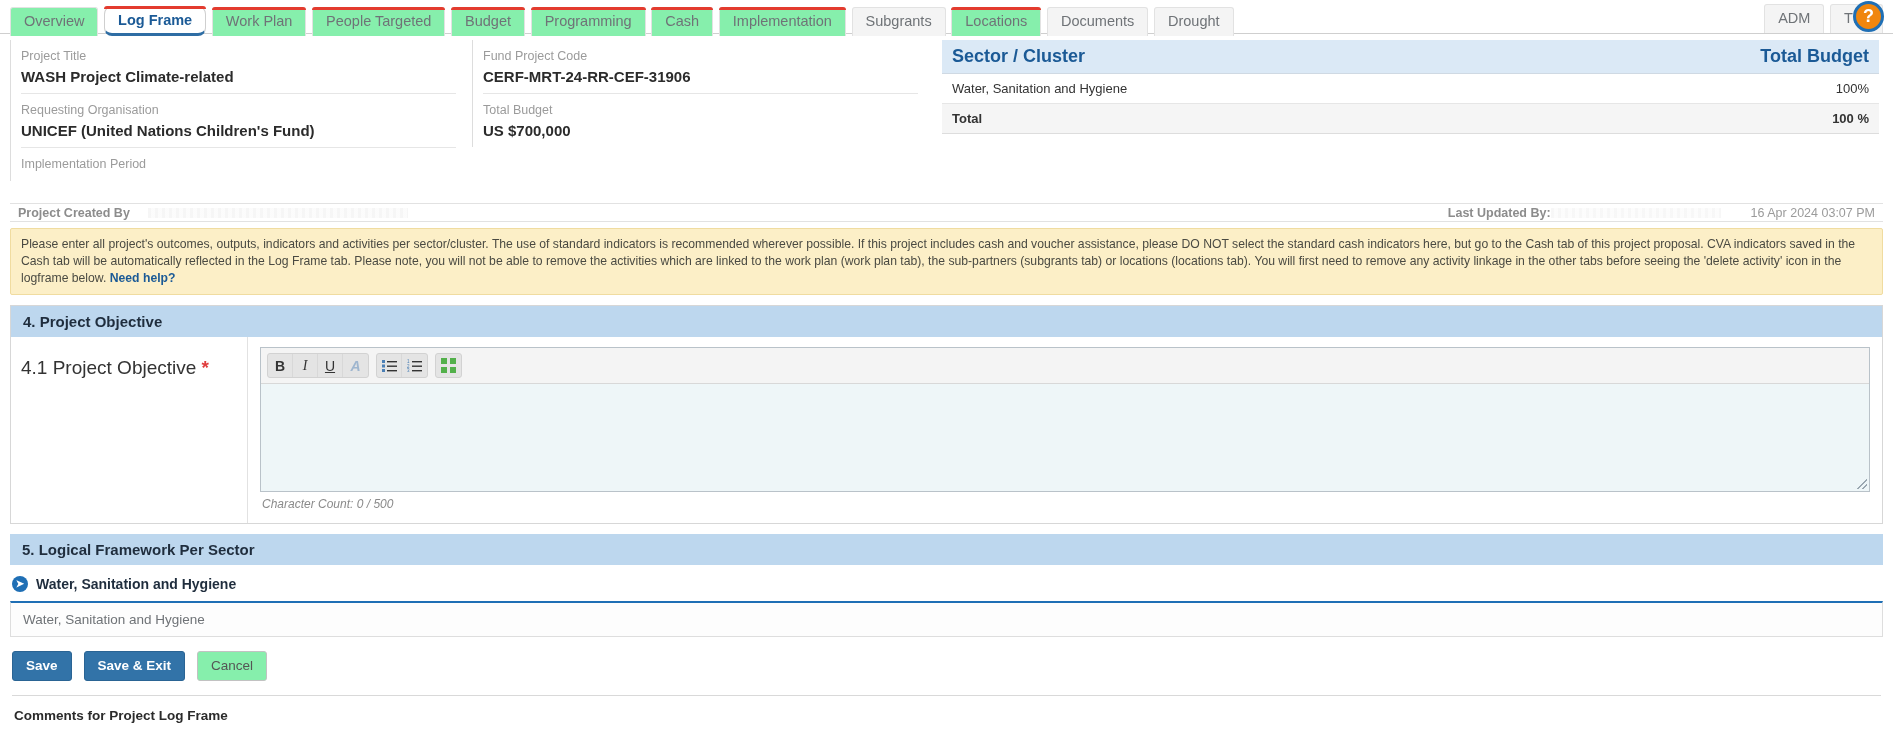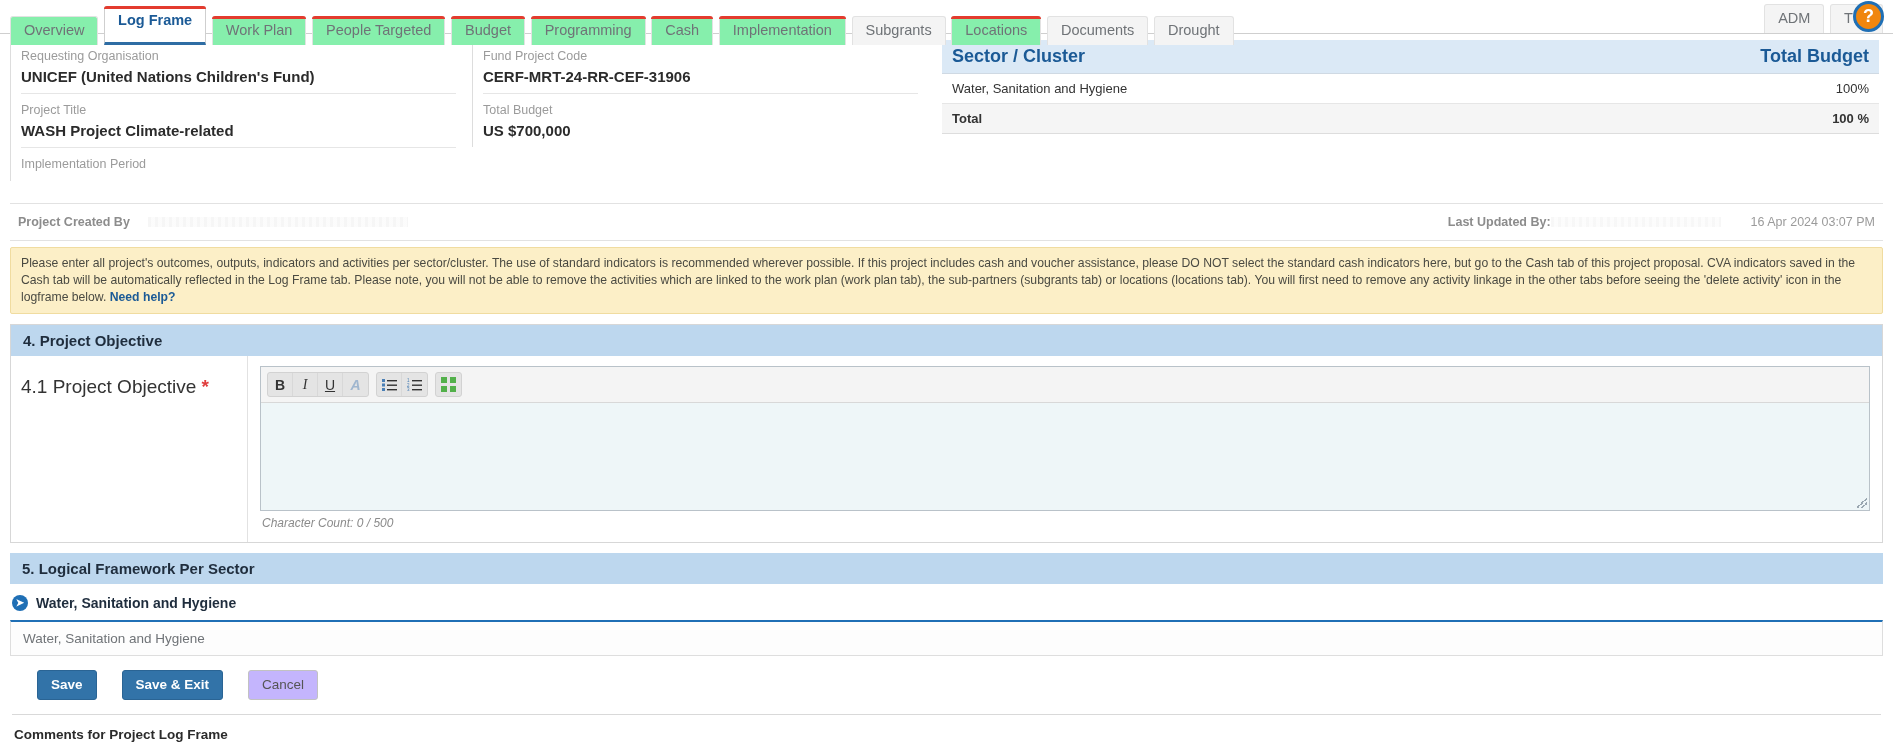--- a/index.html
+++ b/index.html
@@ -45,21 +45,22 @@
     height: 3px;
     background: #e33b2e;
     border-radius: 3px 3px 0 0;
   }
   .tab.active {
     background: #ffffff;
     color: #1b5a96;
     font-weight: bold;
     border-color: #cfcfcf;
     border-bottom: 3px solid #2e6da4;
-    padding-bottom: 14px;
+    padding-bottom: 5px;
+    border-radius: 8px;
   }
   .tab.active::before { background: #e33b2e; }
   .tabright {
     position: absolute;
     right: 8px;
     bottom: 0;
     white-space: nowrap;
   }
   .helpbtn {
     position: absolute;
@@ -147,21 +148,21 @@
   .metastrip {
     display: flex;
     align-items: center;
     margin: 22px 10px 0 10px;
     border-top: 1px solid #e2e2e2;
     border-bottom: 1px solid #e2e2e2;
     padding: 6px 8px;
     font-size: 12.5px;
     color: #8c8c8c;
     font-weight: bold;
-    height: 38px;
+    height: 19px;
   }
   .metastrip .left { flex: 0 0 auto; }
   .metastrip .blur {
     flex: 0 0 260px;
     height: 10px;
     margin-left: 18px;
     background: repeating-linear-gradient(90deg,#f2f2f2 0 3px,#fafafa 3px 7px);
     opacity: .7;
   }
   .metastrip .spacer { flex: 1 1 auto; }
@@ -285,30 +286,30 @@
     border-left: 1px solid #dedede;
     border-right: 1px solid #dedede;
     border-bottom: 1px solid #dedede;
     background: #fdfdfd;
     padding: 9px 12px;
     font-size: 13.5px;
     color: #6f7377;
   }
 
   
-  .actions { padding: 14px 12px 14px 12px; display: flex; gap: 25px; margin-left: 25px; }
+  .actions { padding: 14px 12px 14px 12px; display: flex; gap: 12px; }
   .btn {
     font-size: 13.5px;
     padding: 6px 13px;
     border-radius: 3px;
     cursor: pointer;
     line-height: 16px;
   }
   .btn.primary { background: #3273a8; color: #ffffff; border: 1px solid #2a6494; font-weight: bold; }
-  .btn.default { background: #c4b5fd; color: #555555; border: 1px solid #c2c2c2; }
+  .btn.default { background: #86efac; color: #555555; border: 1px solid #c2c2c2; }
 
   .comments-sep { border-top: 1px solid #d9d9d9; margin: 0 12px; }
   .comments-title {
     padding: 12px 12px 8px 14px;
     font-size: 13.5px;
     font-weight: bold;
     color: #2b2b2b;
   }
 </style>
 </head>
@@ -332,26 +333,26 @@
     <span class="tab plain">ADM</span>
     <span class="tab plain">TIM</span>
   </span>
   <span class="helpbtn">?</span>
 </div>
 
 <div class="infowrap">
 
   <div class="infocol c1">
     <div class="field">
+      <div class="flabel">Project Title</div>
+      <div class="fvalue">WASH Project Climate-related</div>
+    </div>
+    <div class="field">
       <div class="flabel">Requesting Organisation</div>
       <div class="fvalue">UNICEF (United Nations Children's Fund)</div>
-    </div>
-    <div class="field">
-      <div class="flabel">Project Title</div>
-      <div class="fvalue">WASH Project Climate-related</div>
     </div>
     <div class="field nb">
       <div class="flabel">Implementation Period</div>
     </div>
   </div>
 
   <div class="infocol c2">
     <div class="field">
       <div class="flabel">Fund Project Code</div>
       <div class="fvalue">CERF-MRT-24-RR-CEF-31906</div>

